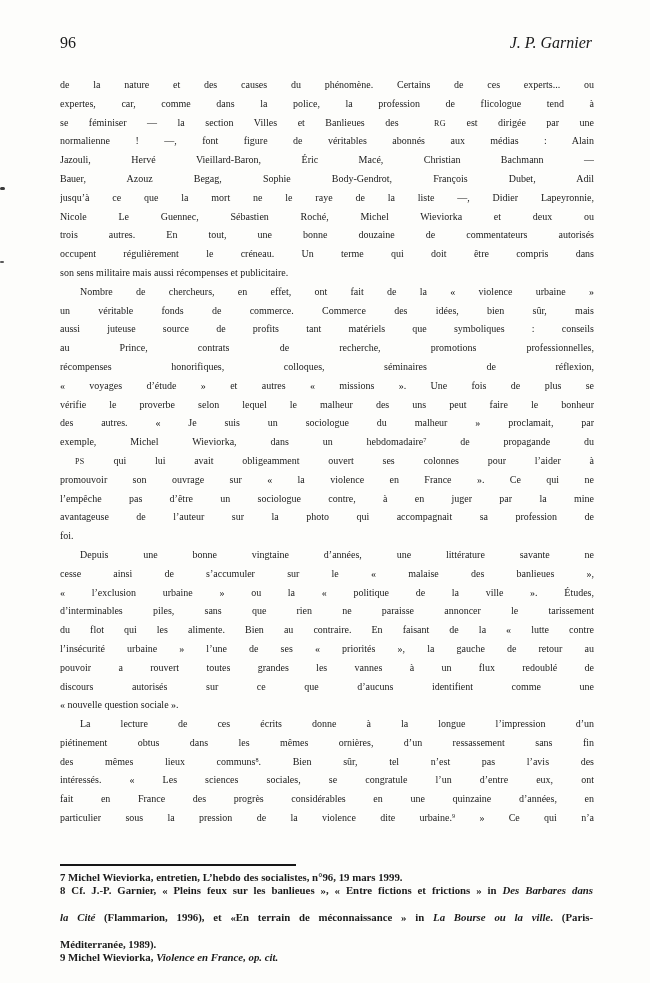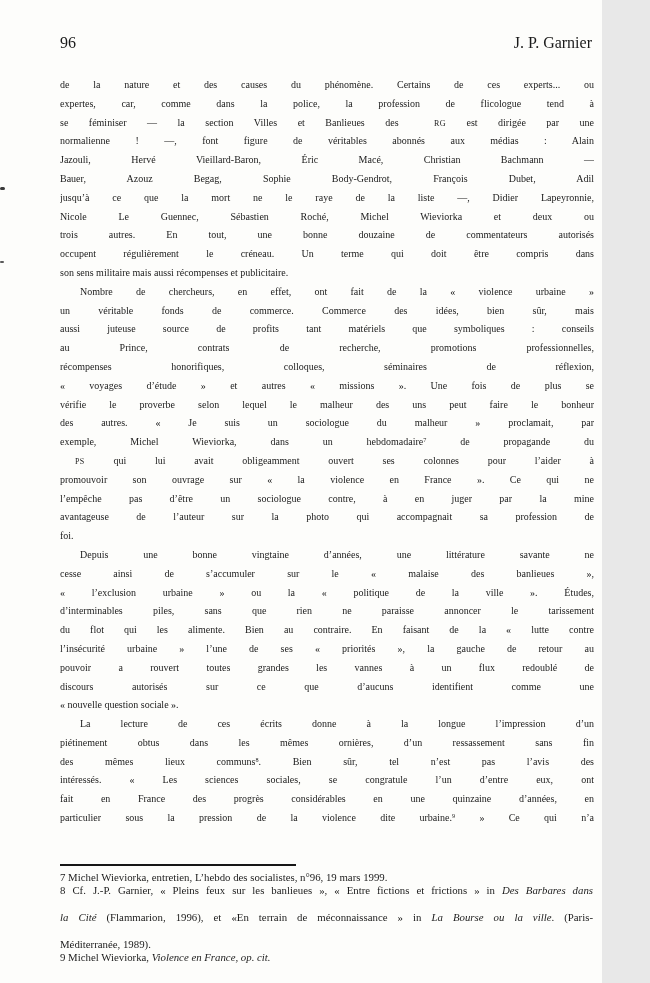--- a/index.html
+++ b/index.html
@@ -3,32 +3,32 @@
 <meta charset="utf-8">
 <style>
   html, body { margin: 0; padding: 0; }
   body {
     width: 650px; height: 983px;
     background: #e8e8e8;
     font-family: "Liberation Serif", "DejaVu Serif", serif;
   }
   .page {
     position: relative;
-    width: 602px; height: 983px;
+    width: 650px; height: 983px;
     background: #fdfdfb;
     overflow: hidden;
     color: #1c1c1c;
   }
   .running-header {
     position: absolute;
     left: 60px; top: 34px; width: 532px;
     display: flex; justify-content: space-between; align-items: baseline;
     font-size: 16px; color: #1a1a1a;
   }
-  .running-header .author { }
+  .running-header .author { font-style: italic; }
   .body-text {
     position: absolute;
     left: 60px; top: 76px; width: 534px;
     font-size: 10px; line-height: 18.8px;
     color: #1b1b1b;
   }
   .line { text-align: left; }
   
   .jl { text-align: justify; }
   .jl::after { content: ""; display: inline-block; width: 100%; height: 0; }
@@ -41,21 +41,21 @@
     left: 60px; top: 864px;
     width: 236px; height: 2px;
     background: #161616;
   }
   .footnotes {
     position: absolute;
     left: 60px; top: 871px; width: 533px;
     font-size: 10.8px; line-height: 13.4px;
     color: #1b1b1b;
   }
-  .fline { overflow: hidden; }
+  .fline { overflow: hidden; font-weight: bold; }
   .speck { position: absolute; background: #3a3a3a; border-radius: 2px; }
   .speck-a { left: 0; top: 187px; width: 5px; height: 3px; }
   .speck-b { left: 0; top: 261px; width: 4px; height: 2px; background: #5a5a5a; }
 </style>
 </head>
 <body>
 
 <div class="page">
 
   <div class="running-header">

